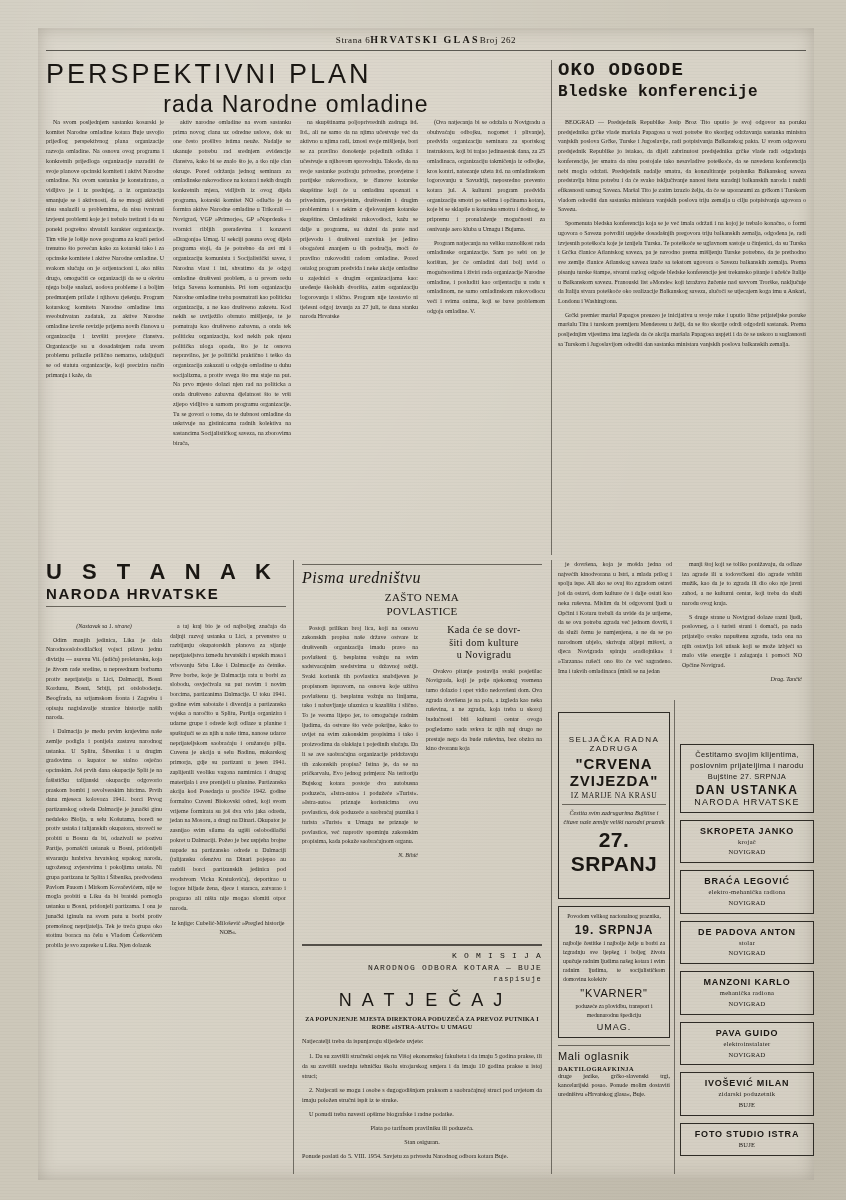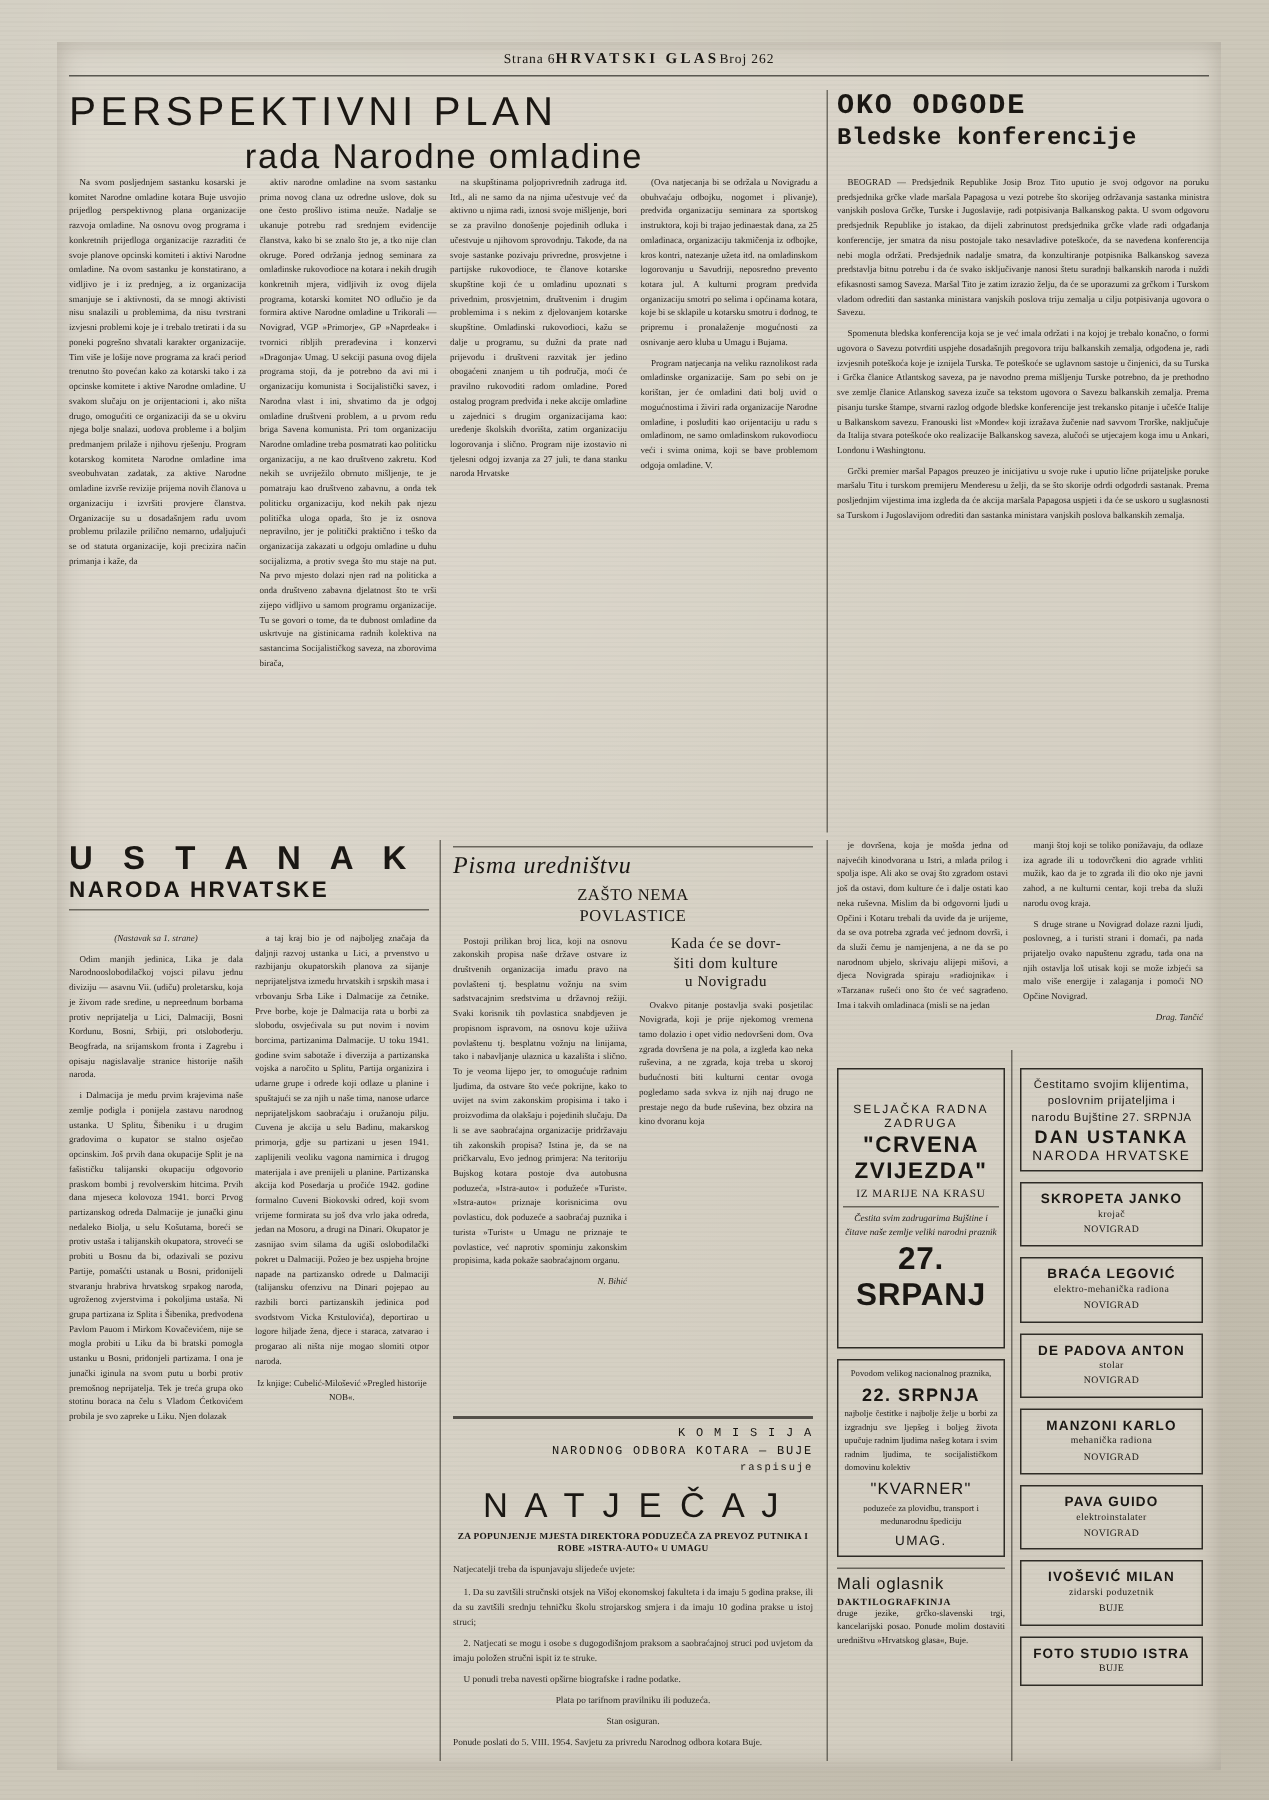--- a/index.html
+++ b/index.html
@@ -111,21 +111,21 @@
   .ad .t2{font-size:6.5px;letter-spacing:.3px;margin-top:2px;line-height:1.35;}
   .hr-thin{height:1px;background:#3a372f;opacity:.7;margin:4px 0;}
   .hr-thick{height:2px;background:#33302a;opacity:.8;margin:4px 0;}
 
   .konkurs .k-title{
     font-family:Liberation Mono, monospace;
     font-size:8px;letter-spacing:1.2px;text-align:right;line-height:1.5;
   }
   .konkurs .natjecaj{
     font-family:"Liberation Sans", sans-serif;
-    font-size:23px;letter-spacing:3px;text-align:center;margin:5px 0 4px;
+    font-size:18px;letter-spacing:3px;text-align:center;margin:5px 0 4px;
   }
   .konkurs .k-sub{font-size:6.2px;text-align:center;line-height:1.45;letter-spacing:.2px;margin-bottom:4px;font-weight:bold;}
 
   .zadruga .z1{font-family:"Liberation Sans", sans-serif;font-size:8px;letter-spacing:1.4px;}
   .zadruga .z2{font-family:"Liberation Sans", sans-serif;font-size:15px;letter-spacing:1px;font-weight:bold;margin:2px 0;}
   .zadruga .z3{font-size:7.5px;letter-spacing:.6px;}
   .zadruga .z4{font-size:6.2px;font-style:italic;line-height:1.4;margin-top:4px;}
   .bigdate{font-family:"Liberation Sans", sans-serif;font-size:21px;letter-spacing:.5px;font-weight:bold;margin-top:2px;}
 
   .ctitle{
@@ -270,36 +270,36 @@
         <div class="z1">SELJAČKA RADNA ZADRUGA</div>
         <div class="z2">"CRVENA  ZVIJEZDA"</div>
         <div class="z3">IZ MARIJE NA KRASU</div>
         <div class="hr-thin"></div>
         <div class="z4">Čestita svim zadrugarima Bujštine i čitave naše zemlje veliki narodni praznik</div>
         <div class="bigdate">27. SRPANJ</div>
       </div>
 
       <div class="ad" style="text-align:left;padding:5px 4px;">
         <div class="tiny" style="text-align:center">Povodom velikog nacionalnog praznika,</div>
-        <div class="center" style="font-family:'Liberation Sans',sans-serif;font-size:12px;letter-spacing:1px;font-weight:bold;margin:2px 0">22. SRPNJA</div>
+        <div class="center" style="font-family:'Liberation Sans',sans-serif;font-size:12px;letter-spacing:1px;font-weight:bold;margin:2px 0">19. SRPNJA</div>
         <div class="tiny">najbolje čestitke i najbolje želje u borbi za izgradnju sve ljepšeg i boljeg života upučuje radnim ljudima našeg kotara i svim radnim ljudima, te socijalističkom domovinu kolektiv</div>
         <div class="center" style="font-family:'Liberation Sans',sans-serif;font-size:11px;letter-spacing:.8px;margin:3px 0">"KVARNER"</div>
         <div class="tiny center">poduzeće za plovidbu, transport i medunarodnu špediciju</div>
         <div class="center" style="font-family:'Liberation Sans',sans-serif;font-size:9px;letter-spacing:1px;margin-top:2px">UMAG.</div>
       </div>
 
       <div class="mali" style="margin-top:4px">
         <div class="hr-thin"></div>
         <div class="m-t">Mali oglasnik</div>
         <div class="m-h">DAKTILOGRAFKINJA</div>
         <div class="m-b">druge jezike, grčko-slavenski trgi, kancelarijski posao. Ponude molim dostaviti uredništvu »Hrvatskog glasa«, Buje.</div>
       </div>
     </div>
 
-    <div class="col" style="left:634px;top:652px;width:122px;">
+    <div class="col" style="left:634px;top:684px;width:134px;">
       <div class="ad">
         <div class="ctitle">Čestitamo svojim klijentima, poslovnim prijateljima i narodu Bujštine 27. SRPNJA</div>
         <div class="dan">DAN USTANKA</div>
         <div class="dan2">NARODA HRVATSKE</div>
       </div>
 
       <div class="ad">
         <div class="t1">SKROPETA JANKO</div>
         <div class="t2">krojač</div>
         <div class="t2">NOVIGRAD</div>

